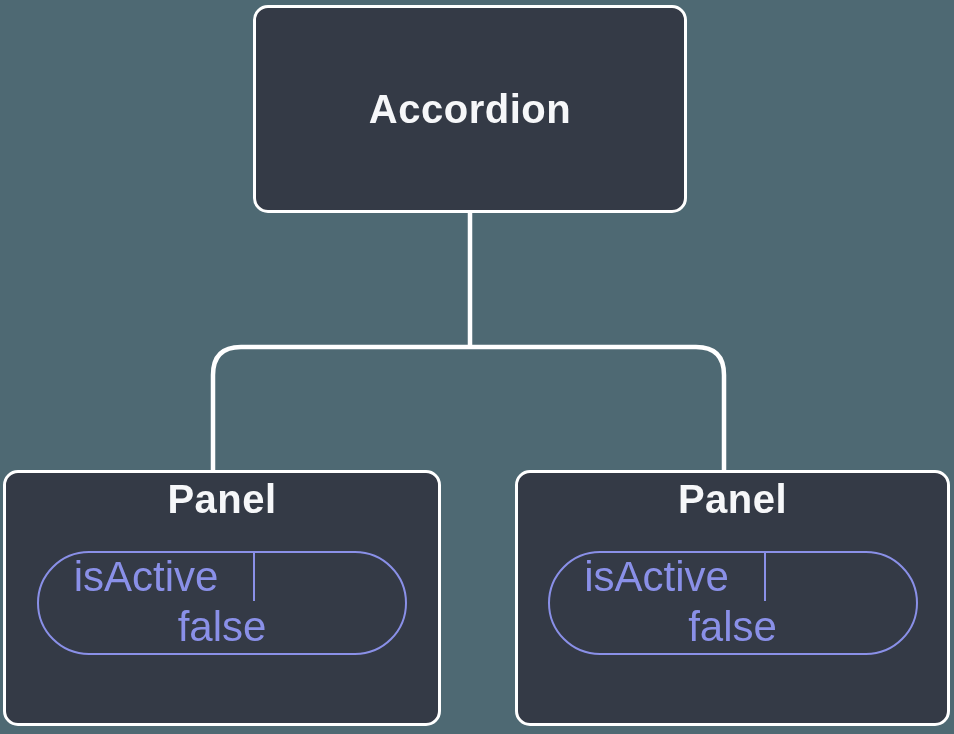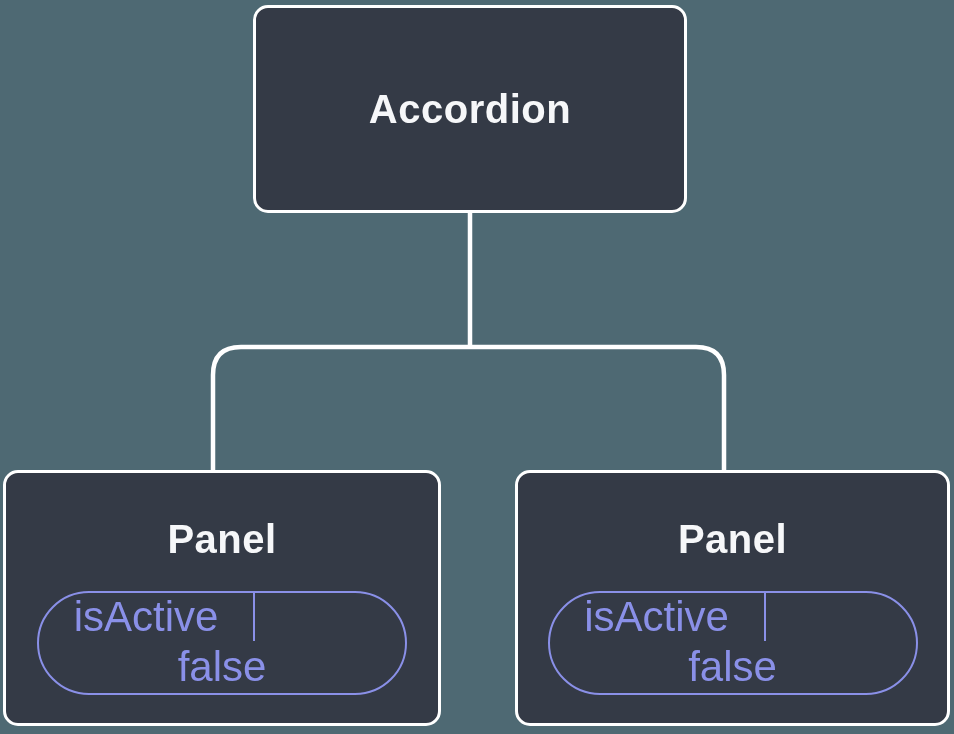--- a/index.html
+++ b/index.html
@@ -41,21 +41,20 @@
     font-weight: 600;
     letter-spacing: 0.5px;
     color: var(--node-text, #f6f7f9);
   }
   .node-panel {
     top: 470px;
     height: 256px;
     display: flex;
     flex-direction: column;
     align-items: center;
-    padding-top: 40px;
   }
   .node-panel-left  { left: 3px;   width: 438px; }
   .node-panel-right { left: 515px; width: 435px; }
   .panel-title {
     line-height: 52px;
     height: 52px;
   }
   .state-pill {
     box-sizing: border-box;
     margin-top: 26px;

